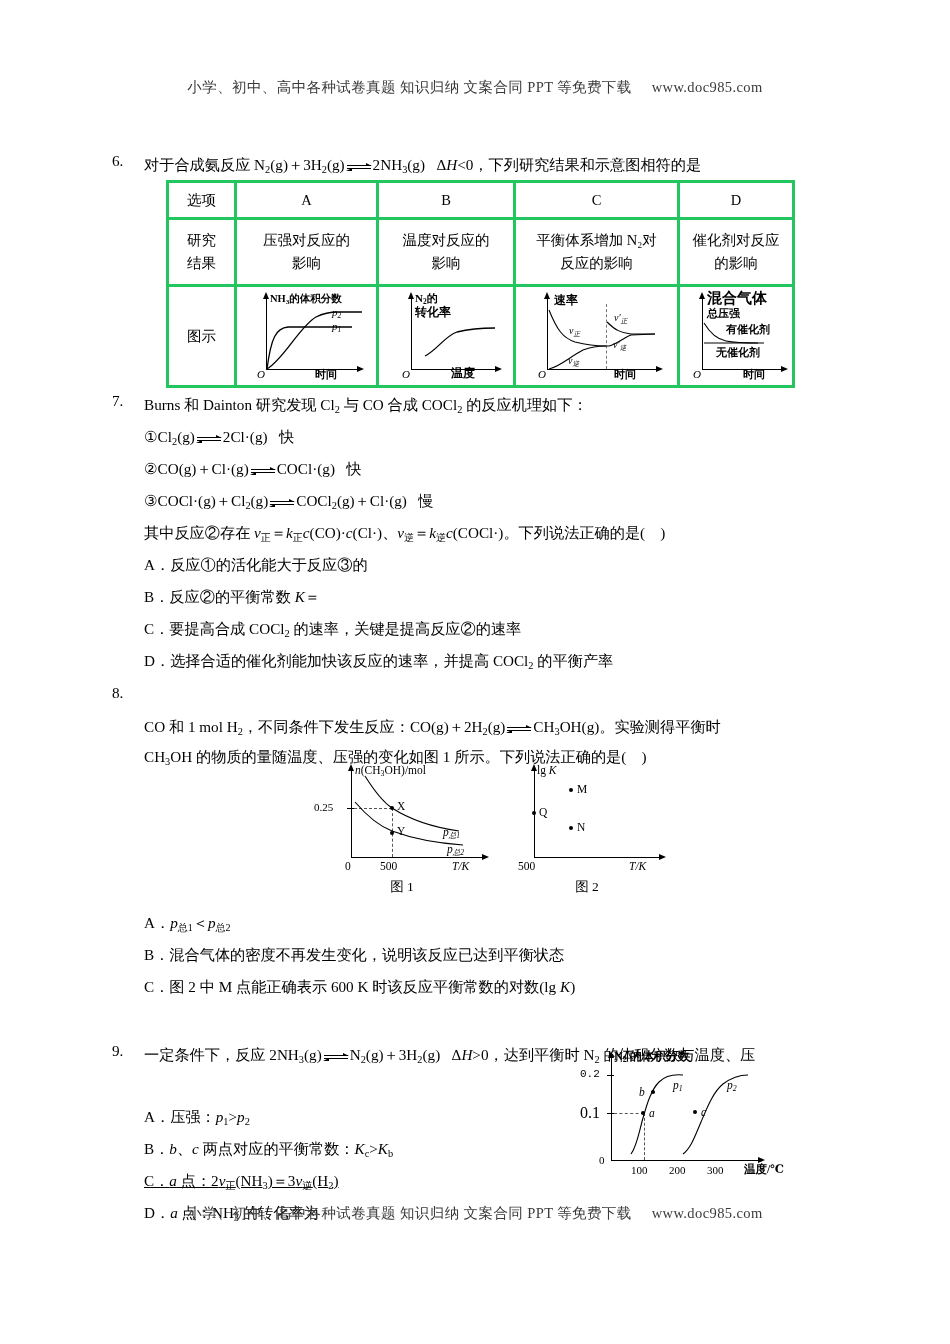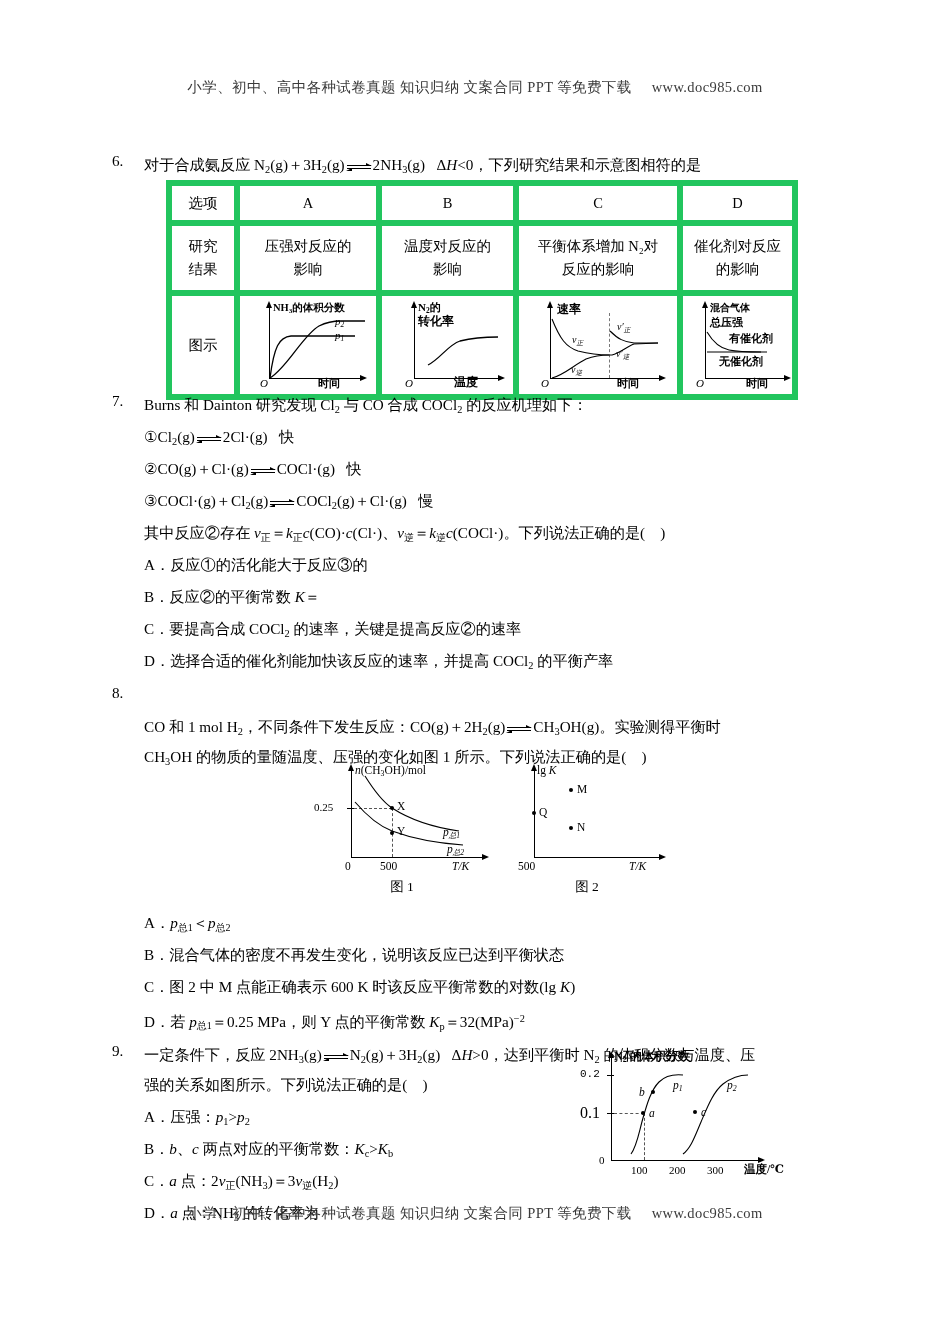--- a/index.html
+++ b/index.html
@@ -51,21 +51,21 @@
   .eqarrow i.h1 { right:0px; top:0.275em; border-width:3px 0 0 6px; border-color:transparent transparent transparent #000; }
   .eqarrow i.h2 { left:0px; top:0.565em; border-width:0 0 3px 6px; border-color:transparent transparent #000 transparent; }
 
   
   .tbl {
     position:absolute;
     border-collapse:collapse;
     table-layout:fixed;
   }
   .tbl td {
-    border:6px solid #22c55e;
+    border:3px solid #22c55e;
     text-align:center;
     vertical-align:middle;
     font-size:14.5px;
     line-height:23px;
     padding:2px 3px;
   }
   .tbl .c-head { height:30px; }
   .tbl .c-res  { height:60px; }
   .tbl .c-fig  { height:98px; padding:0; }
 
@@ -203,21 +203,21 @@
             <div class="lbl it" style="left:52px; top:66px; font-size:10px;">v<span class="sm">逆</span></div>
             <div class="lbl it" style="left:98px; top:23px; font-size:10px;">v′<span class="sm">正</span></div>
             <div class="lbl it" style="left:97px; top:50px; font-size:10px;">v′<span class="sm">逆</span></div>
             <div class="lbl it" style="left:22px; top:80px; font-size:11px;">O</div>
             <div class="lbl b" style="left:98px; top:80px; font-size:11px;">时间</div>
           </div>
         </td>
 
         <td class="c-fig">
           <div class="figcell">
-            <div class="lbl b" style="left:27px; top:4px; font-size:10px;text-align:center;">混合气体</div>
+            <div class="lbl b" style="left:27px; top:4px; font-size:15px;text-align:center;">混合气体</div>
             <div class="lbl b" style="left:27px; top:19px; font-size:11px;">总压强</div>
             <div class="axisline yaxis" style="left:22px; top:10px; height:72px;"></div>
             <div class="arrowU" style="left:19px; top:4px;"></div>
             <div class="axisline xaxis" style="left:22px; top:81px; width:80px;"></div>
             <div class="arrowR" style="left:101px; top:78px;"></div>
             <svg style="position:absolute; left:22px; top:34px;" width="80" height="30">
               <path class="curve-thin" d="M2,1 C8,11 14,17 24,19 C34,21 44,21 56,21"></path>
               <path class="curve-thin" d="M2,21 L62,21"></path>
             </svg>
             <div class="lbl b" style="left:46px; top:35px; font-size:11px;">有催化剂</div>
@@ -300,33 +300,29 @@
     <div class="dot" style="left:44px; top:62px;"></div>
     <div class="lbl" style="left:52px; top:57px; font-size:11.5px;">N</div>
     <div class="lbl" style="left:-7px; top:96px; font-size:11.5px;">500</div>
     <div class="lbl it" style="left:104px; top:96px; font-size:11.5px;">T/K</div>
     <div class="figlabel" style="left:32px; top:114px; width:60px;">图 2</div>
   </div>
 
   <div class="opt" style="left:144px; top:898px;">A．<i>p</i><span class="sm">总1</span>＜<i>p</i><span class="sm">总2</span></div>
   <div class="opt" style="left:144px; top:930px;">B．混合气体的密度不再发生变化，说明该反应已达到平衡状态</div>
   <div class="opt" style="left:144px; top:962px;">C．图 2 中 M 点能正确表示 600 K 时该反应平衡常数的对数(lg <i>K</i>)</div>
-  <div class="opt" style="left:144px; top:994px;">D．若 <i>p</i><span class="sm">总1</span>＝0.25 MPa，则 Y 点的平衡常数 <i>K</i><sub>p</sub>＝32(MPa)<sup>−2</sup></div>
 
   <div class="qnum" style="left:112px; top:1030px;">9.</div>
   <div class="qbody" style="left:144px; top:1030px; width:710px;">
     一定条件下，反应 2NH<sub>3</sub>(g)<span class="eqarrow"><i class="h1"></i><i class="h2"></i></span>N<sub>2</sub>(g)＋3H<sub>2</sub>(g)&nbsp;&nbsp;&nbsp;Δ<i>H</i>&gt;0，达到平衡时 N<sub>2</sub> 的体积分数与温度、压
   </div>
-  <div class="qbody" style="left:144px; top:1060px;">
-    强的关系如图所示。下列说法正确的是(&nbsp;&nbsp;&nbsp;&nbsp;)
-  </div>
 
   <div class="opt" style="left:144px; top:1092px;">A．压强：<i>p</i><sub>1</sub>&gt;<i>p</i><sub>2</sub></div>
   <div class="opt" style="left:144px; top:1124px;">B．<i>b</i>、<i>c</i> 两点对应的平衡常数：<i>K</i><sub>c</sub>&gt;<i>K</i><sub>b</sub></div>
-  <div class="opt" style="left:144px; top:1156px;">C．<i>a</i> 点：2<i>v</i><span class="sm">正</span>(NH<sub>3</sub>)＝3<i>v</i><span class="sm">逆</span>(H<sub>2</sub>)</div>
+  <div class="opt" style="left:144px; top:1156px;text-decoration:underline;">C．<i>a</i> 点：2<i>v</i><span class="sm">正</span>(NH<sub>3</sub>)＝3<i>v</i><span class="sm">逆</span>(H<sub>2</sub>)</div>
   <div class="opt" style="left:144px; top:1188px;">D．<i>a</i> 点：NH<sub>3</sub> 的转化率为</div>
 
   <div class="chart" style="left:592px; top:1038px; width:230px; height:150px;">
     <div class="lbl b" style="left:22px; top:0px; font-size:12px;">N<sub>2</sub> 的体积分数</div>
     <div class="arrowU" style="left:16px; top:1px;"></div>
     <div class="axisline yaxis" style="left:19px; top:7px; height:104px;"></div>
     <div class="axisline xaxis" style="left:19px; top:110px; width:148px;"></div>
     <div class="arrowR" style="left:166px; top:107px;"></div>
 
     <div class="tick" style="left:15px; top:25px; width:7px; height:1.2px;"></div>

